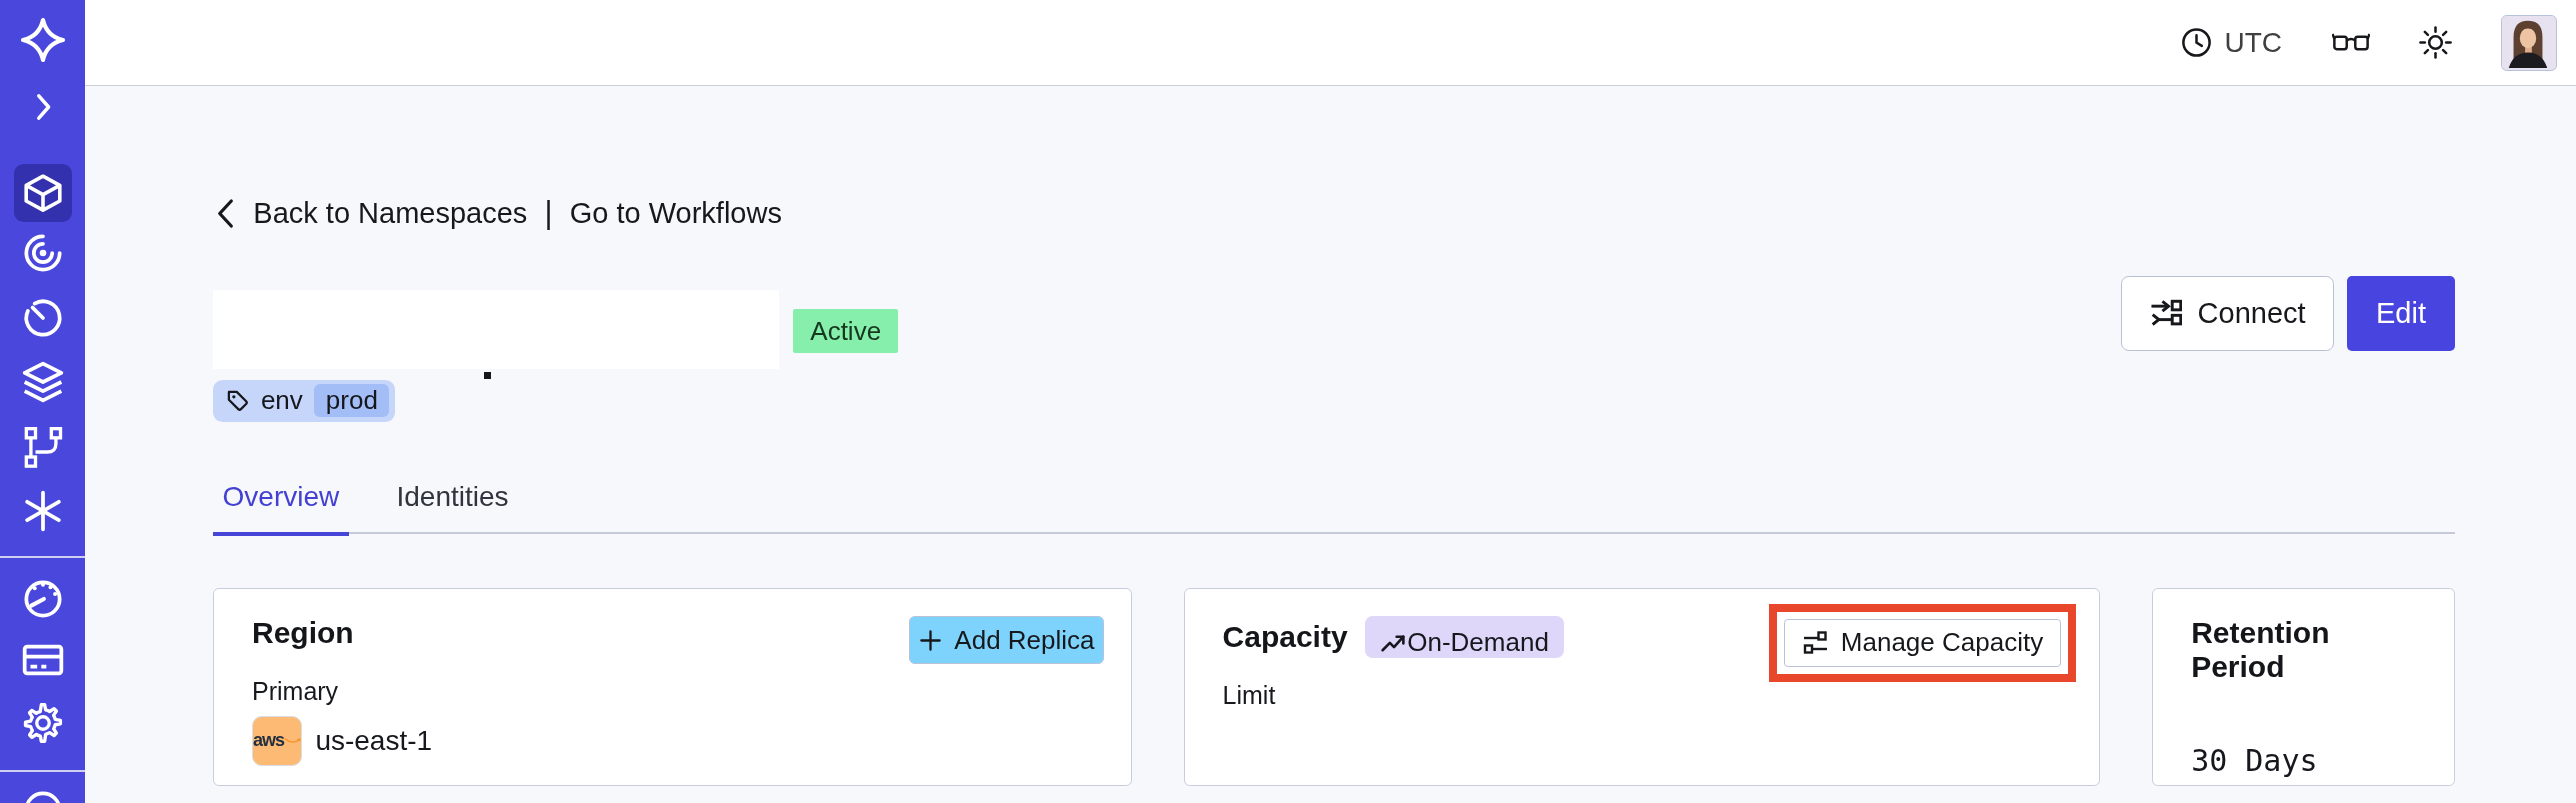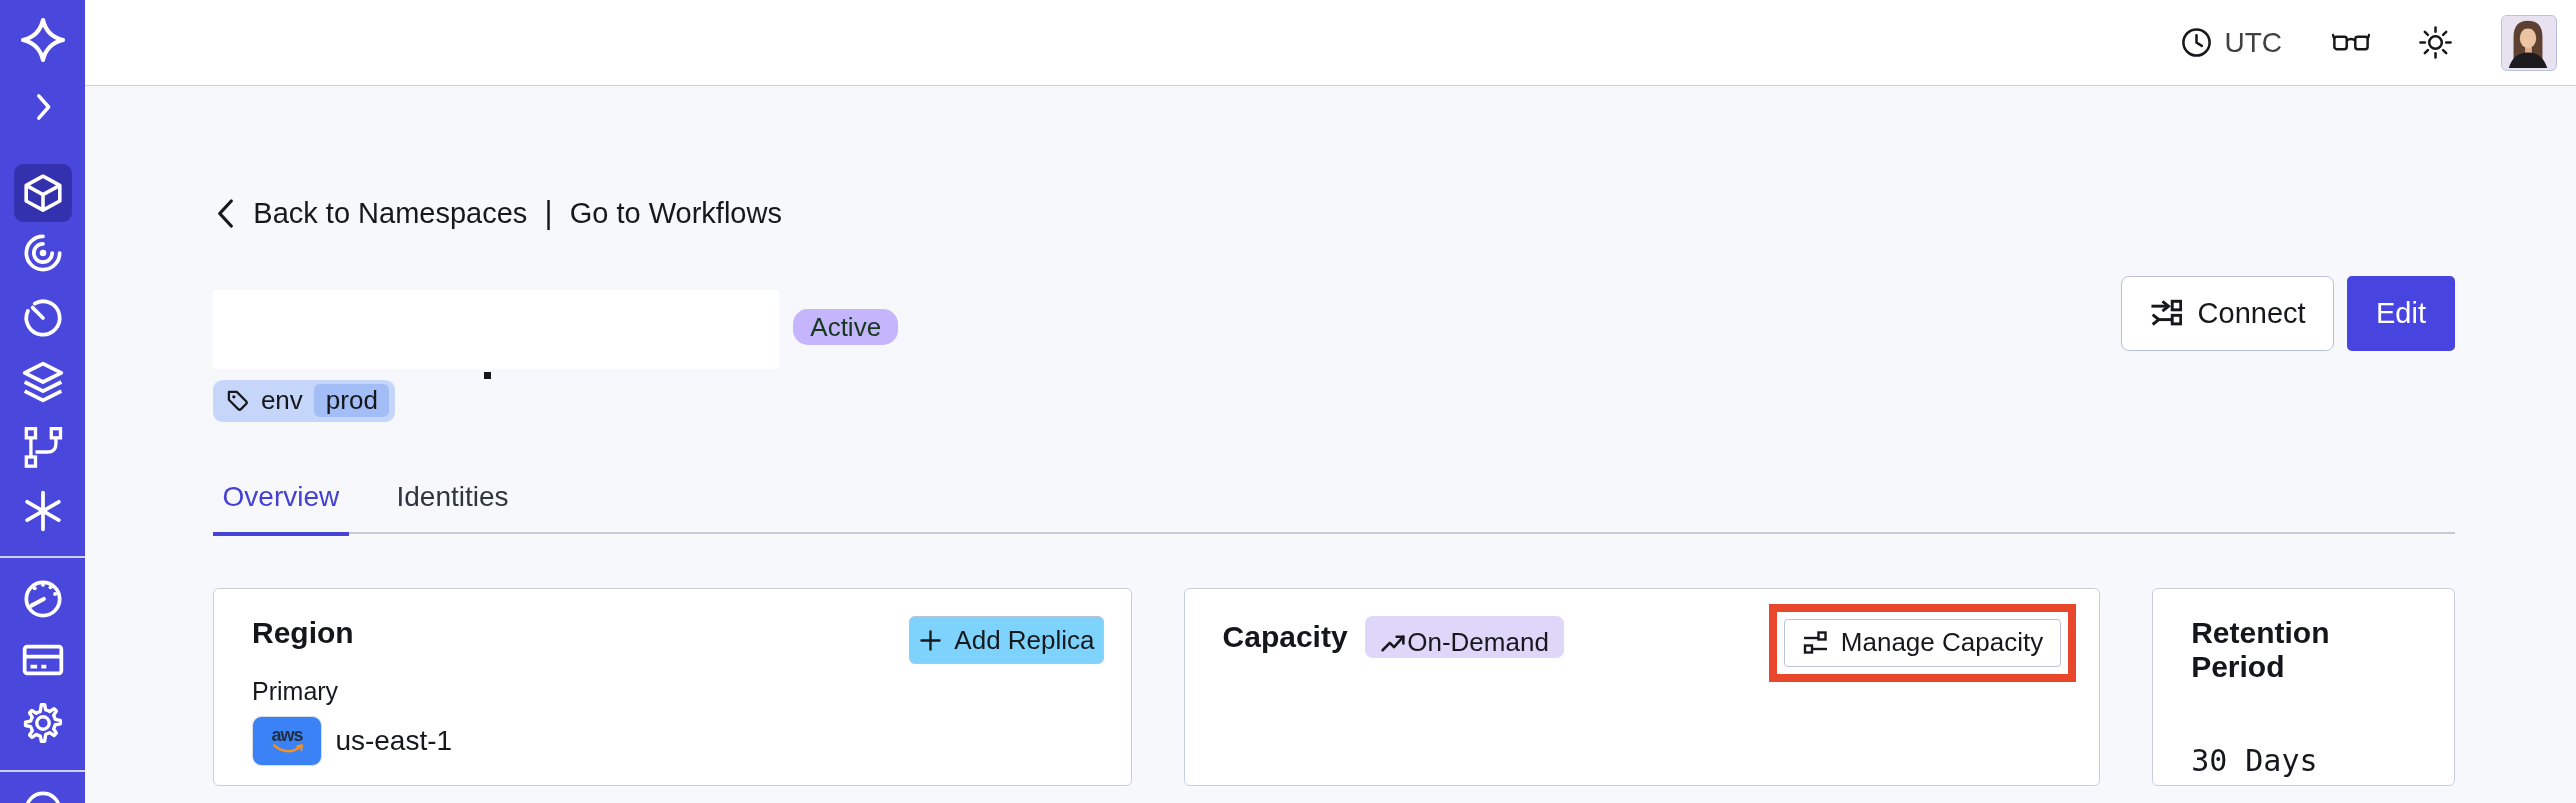--- a/index.html
+++ b/index.html
@@ -25,22 +25,22 @@
   
   .content { position:absolute; left:85px; top:88px; width:2491px; height:715px; padding:0 121px 0 128px; }
 
   .breadcrumb { margin-top:107px; display:flex; align-items:center; gap:15.3px; font-size:29px; color:#17181c; }
   .crumb-link { cursor:pointer; }
   .crumb-sep { color:#17181c; font-size:31px; padding:0 1.9px; }
 
   .title-row { position:relative; margin-top:59px; height:84px; }
   .redact-box { position:absolute; left:0; top:0; width:566px; height:79px; background:#ffffff; }
   .redact-dot { position:absolute; left:271px; top:82px; width:6.7px; height:6.7px; background:#15151a; }
-  .status-badge { position:absolute; left:580px; top:19px; height:36px; display:inline-flex; align-items:center;
-                  padding:0 17.3px; background:#c4b5fd; color:#16381e; font-size:26px; border-radius:15px; }
+  .status-badge { position:absolute; left:580px; top:19px; height:44px; display:inline-flex; align-items:center;
+                  padding:0 17.3px; background:#86efac; color:#16381e; font-size:26px; border-radius:2px; }
   .header-btns { position:absolute; right:0; top:-14.4px; display:flex; gap:13.4px; }
   .btn-connect { height:75px; display:inline-flex; align-items:center; gap:15.3px; padding:0 27px; background:#ffffff;
                  border:1.9px solid #b9c0d6; border-radius:7.7px; font-size:29px; color:#17181c; cursor:pointer; }
   .btn-edit { height:75px; display:inline-flex; align-items:center; justify-content:center; padding:0 29px;
               background:#4744e0; color:#ffffff; border:none; border-radius:5px; font-size:29px; cursor:pointer; }
 
   .tag-row { margin-top:5.8px; }
   .tag-chip { display:inline-flex; align-items:center; gap:11.5px; height:42px; padding:0 5.8px 0 13.4px;
               background:#c6d6fa; border-radius:9.6px; font-size:26px; color:#15171c; cursor:pointer; }
   .tag-inner { display:inline-flex; align-items:center; height:33px; padding:0 11.5px; background:#a3bdf6; border-radius:5.8px; }
@@ -57,22 +57,22 @@
   .mono-val { font-family:"DejaVu Sans Mono", monospace; font-size:30px; color:#17181d; }
 
   .card-region { width:919px; }
   .card-capacity { width:917px; }
   .card-retention { width:303px; }
 
   .card-head { display:flex; align-items:flex-start; justify-content:space-between; }
   .btn-sm { height:48px; display:inline-flex; align-items:center; gap:11.5px; padding:0 8px; background:#7dd3fc;
             border:1.9px solid #bac2d8; border-radius:5.8px; font-size:26px; color:#17181c; cursor:pointer; }
   .aws-row { display:flex; align-items:center; gap:13.4px; margin-top:9.6px; }
-  .aws-badge { width:70px; height:50px; border:1.9px solid #d9dde6; border-radius:9.6px; background:#3b82f6;
-               display:flex; flex-direction:column; align-items:center; justify-content:center; }
+  .aws-badge { width:50px; height:50px; border:1.9px solid #d9dde6; border-radius:9.6px; background:#fdba74;
+               display:flex; flex-direction:row; align-items:center; justify-content:center; }
   .aws-text { font-size:18px; font-weight:bold; color:#232f3e; letter-spacing:-1px; line-height:15.3px; }
   .region-val { font-size:28px; color:#17181d; }
 
   .cap-title-row { display:flex; align-items:center; gap:17.3px; }
   .ondemand-badge { display:inline-flex; align-items:flex-end; gap:0; height:42px; padding:0 15.3px;
                     background:#ded7f9; border-radius:7.7px; font-size:26px; color:#17181d; }
   .highlight-box { position:absolute; right:23px; top:15.3px; border:8.6px solid #e8472b; padding:6.7px; }
   .btn-manage { height:48px; display:inline-flex; align-items:center; gap:11.5px; padding:0 17.3px; background:#ffffff;
                 border:1.9px solid #bac2d8; border-radius:3.8px; font-size:26px; color:#17181c; cursor:pointer; }
 </style>
@@ -298,20 +298,21 @@
               <g fill="none" stroke="#17181c" stroke-width="2.4">
                 <path d="M2 9 H16.5"></path>
                 <rect x="16.5" y="3.5" width="7" height="7"></rect>
                 <rect x="3" y="16.5" width="7" height="7"></rect>
                 <path d="M10 20 H25"></path>
               </g>
             </svg>
           <span>Manage Capacity</span>
         </button>
       </div>
+      <div class="card-label" style="margin-top:23px;">Limit</div>
     </section>
 
     <section class="card card-retention">
       <div class="card-title">Retention Period</div>
       <div class="mono-val" style="margin-top:59px;">30 Days</div>
     </section>
 
   </div>
 </main>
 

